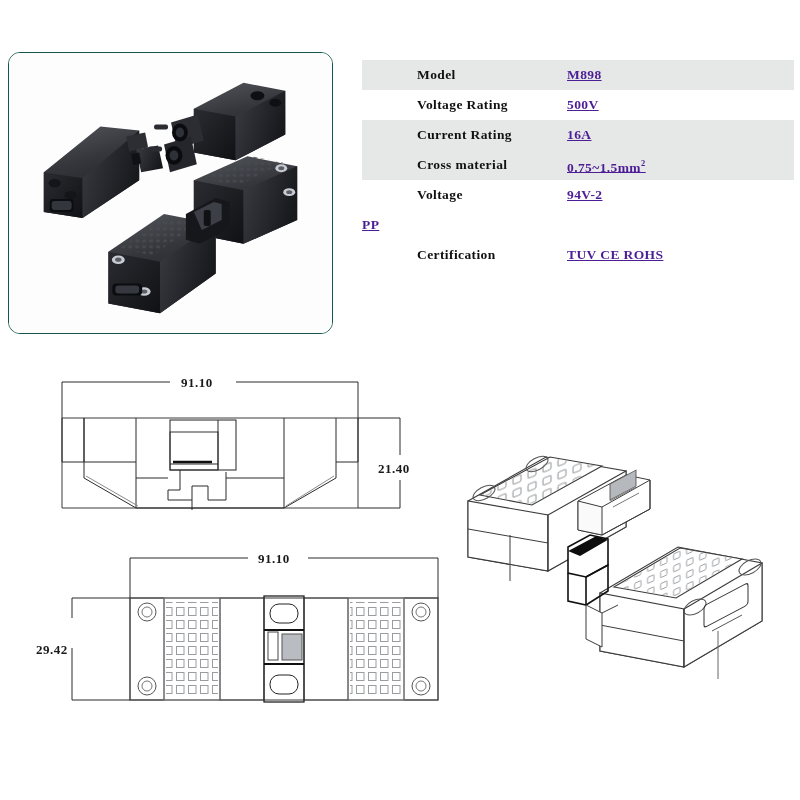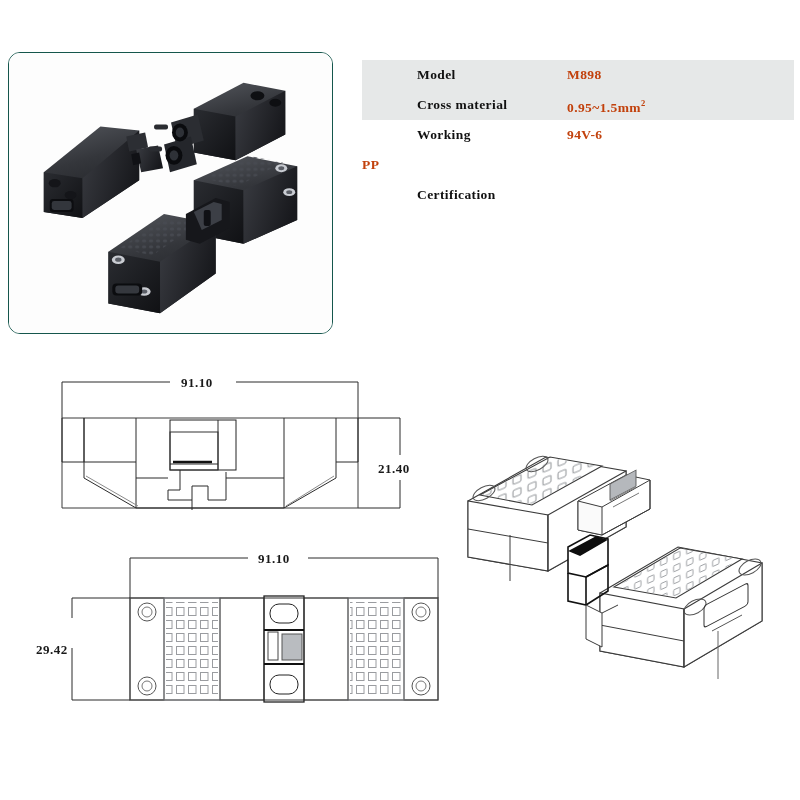--- a/index.html
+++ b/index.html
@@ -25,22 +25,23 @@
     position:relative;height:30px;line-height:30px;
     display:flex;align-items:center;
   }
   .spec-row.alt{background:#e6e8e8;}
   .spec-label{
     width:205px;padding-left:55px;box-sizing:border-box;
     font-size:13.5px;color:#111;letter-spacing:.4px;font-weight:600;
     white-space:nowrap;
   }
   .spec-value{
-    font-size:13.5px;color:#c2410c;letter-spacing:.4px;font-weight:700;
+    font-size:13.5px;color:#4c1d95;letter-spacing:.4px;font-weight:700;
     white-space:nowrap;
+    text-decoration:underline;
   }
   .spec-value sup{font-size:8.5px;vertical-align:super;}
 
   
   .dwg{position:absolute;}
   #dwg-side{left:40px;top:360px;width:420px;height:170px;}
   #dwg-plan{left:30px;top:540px;width:440px;height:180px;}
   #dwg-iso{left:450px;top:435px;width:348px;height:275px;}
   .dwg svg{display:block;width:100%;height:100%;}
 
@@ -134,33 +135,42 @@
       </g>
     </svg>
   </div>
 </div>
 
 <div id="spec-table">
   <div class="spec-row alt">
     <div class="spec-label">Model</div>
     <div class="spec-value">M898</div>
   </div>
+  <div class="spec-row">
+    <div class="spec-label">Voltage Rating</div>
+    <div class="spec-value">500V</div>
+  </div>
+  <div class="spec-row alt">
+    <div class="spec-label">Current Rating</div>
+    <div class="spec-value">16A</div>
+  </div>
   <div class="spec-row alt">
     <div class="spec-label">Cross material</div>
-    <div class="spec-value"><span>0.95~1.5mm</span><sup>2</sup></div>
+    <div class="spec-value"><span>0.75~1.5mm</span><sup>2</sup></div>
   </div>
   <div class="spec-row">
-    <div class="spec-label">Working</div>
-    <div class="spec-value">94V-6</div>
+    <div class="spec-label">Voltage</div>
+    <div class="spec-value">94V-2</div>
   </div>
   <div class="spec-row">
     <div class="spec-value">PP</div>
   </div>
   <div class="spec-row">
     <div class="spec-label">Certification</div>
+    <div class="spec-value">TUV CE ROHS</div>
   </div>
 </div>
 
 <div class="dwg" id="dwg-side">
   <svg viewBox="0 0 420 170">
     <g fill="none" stroke="#2b2b2b" stroke-width="1" stroke-linejoin="miter">
 
       <line x1="22" y1="22" x2="130" y2="22"></line>
       <line x1="196" y1="22" x2="318" y2="22"></line>
       <line x1="22" y1="22" x2="22" y2="58"></line>

